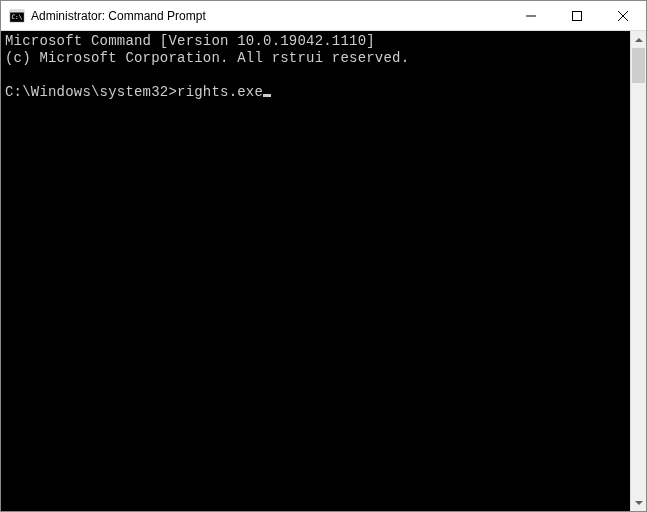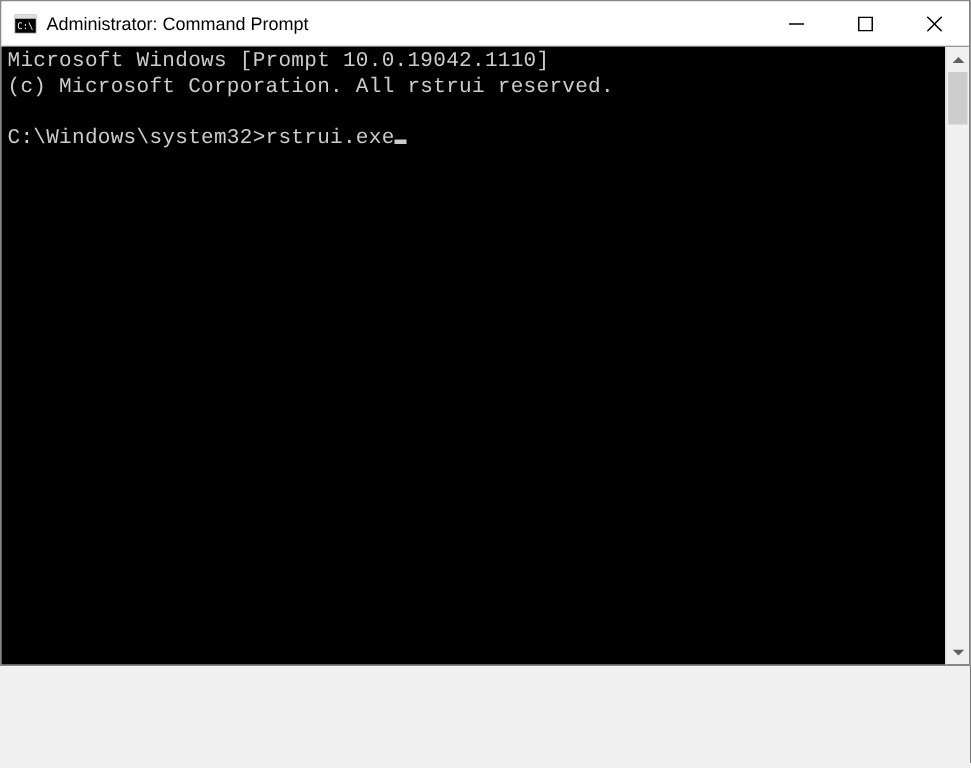--- a/index.html
+++ b/index.html
@@ -9,21 +9,21 @@
     }
     body {
       width: 647px;
       height: 512px;
       font-family: 'Segoe UI', Tahoma, sans-serif;
       background: #f0f0f0;
       overflow: hidden;
     }
     .window {
       width: 647px;
-      height: 444px;
+      height: 512px;
       background: #fff;
       border: 1px solid #888;
       display: flex;
       flex-direction: column;
     }
     .titlebar {
       height: 30px;
       background: #ffffff;
       display: flex;
       align-items: center;
@@ -138,24 +138,24 @@
       </div>
       <div class="window-control close">
         <svg width="10" height="10" viewBox="0 0 10 10">
           <line x1="0" y1="0" x2="10" y2="10" stroke="#000" stroke-width="1"></line>
           <line x1="10" y1="0" x2="0" y2="10" stroke="#000" stroke-width="1"></line>
         </svg>
       </div>
     </div>
   </div>
   <div class="terminal-body">
-    <div class="terminal-content"><span>Microsoft Windows [Prompt 10.0.19042.1110]</span>
+    <div class="terminal-content"><span>Microsoft Command [Version 10.0.19042.1110]</span>
 <span>(c) Microsoft Corporation. All rstrui reserved.</span>
 
-<span class="prompt-line"><span>C:\Windows\system32&gt;</span><span>rstrui.exe</span><span class="cursor"></span></span></div>
+<span class="prompt-line"><span>C:\Windows\system32&gt;</span><span>rights.exe</span><span class="cursor"></span></span></div>
     <div class="scrollbar-vertical">
       <div class="scroll-arrow">
         <svg width="8" height="4" viewBox="0 0 8 4">
           <polygon points="4,0 8,4 0,4" fill="#606060"></polygon>
         </svg>
       </div>
       <div class="scroll-track">
         <div class="scroll-thumb"></div>
       </div>
       <div class="scroll-arrow">

